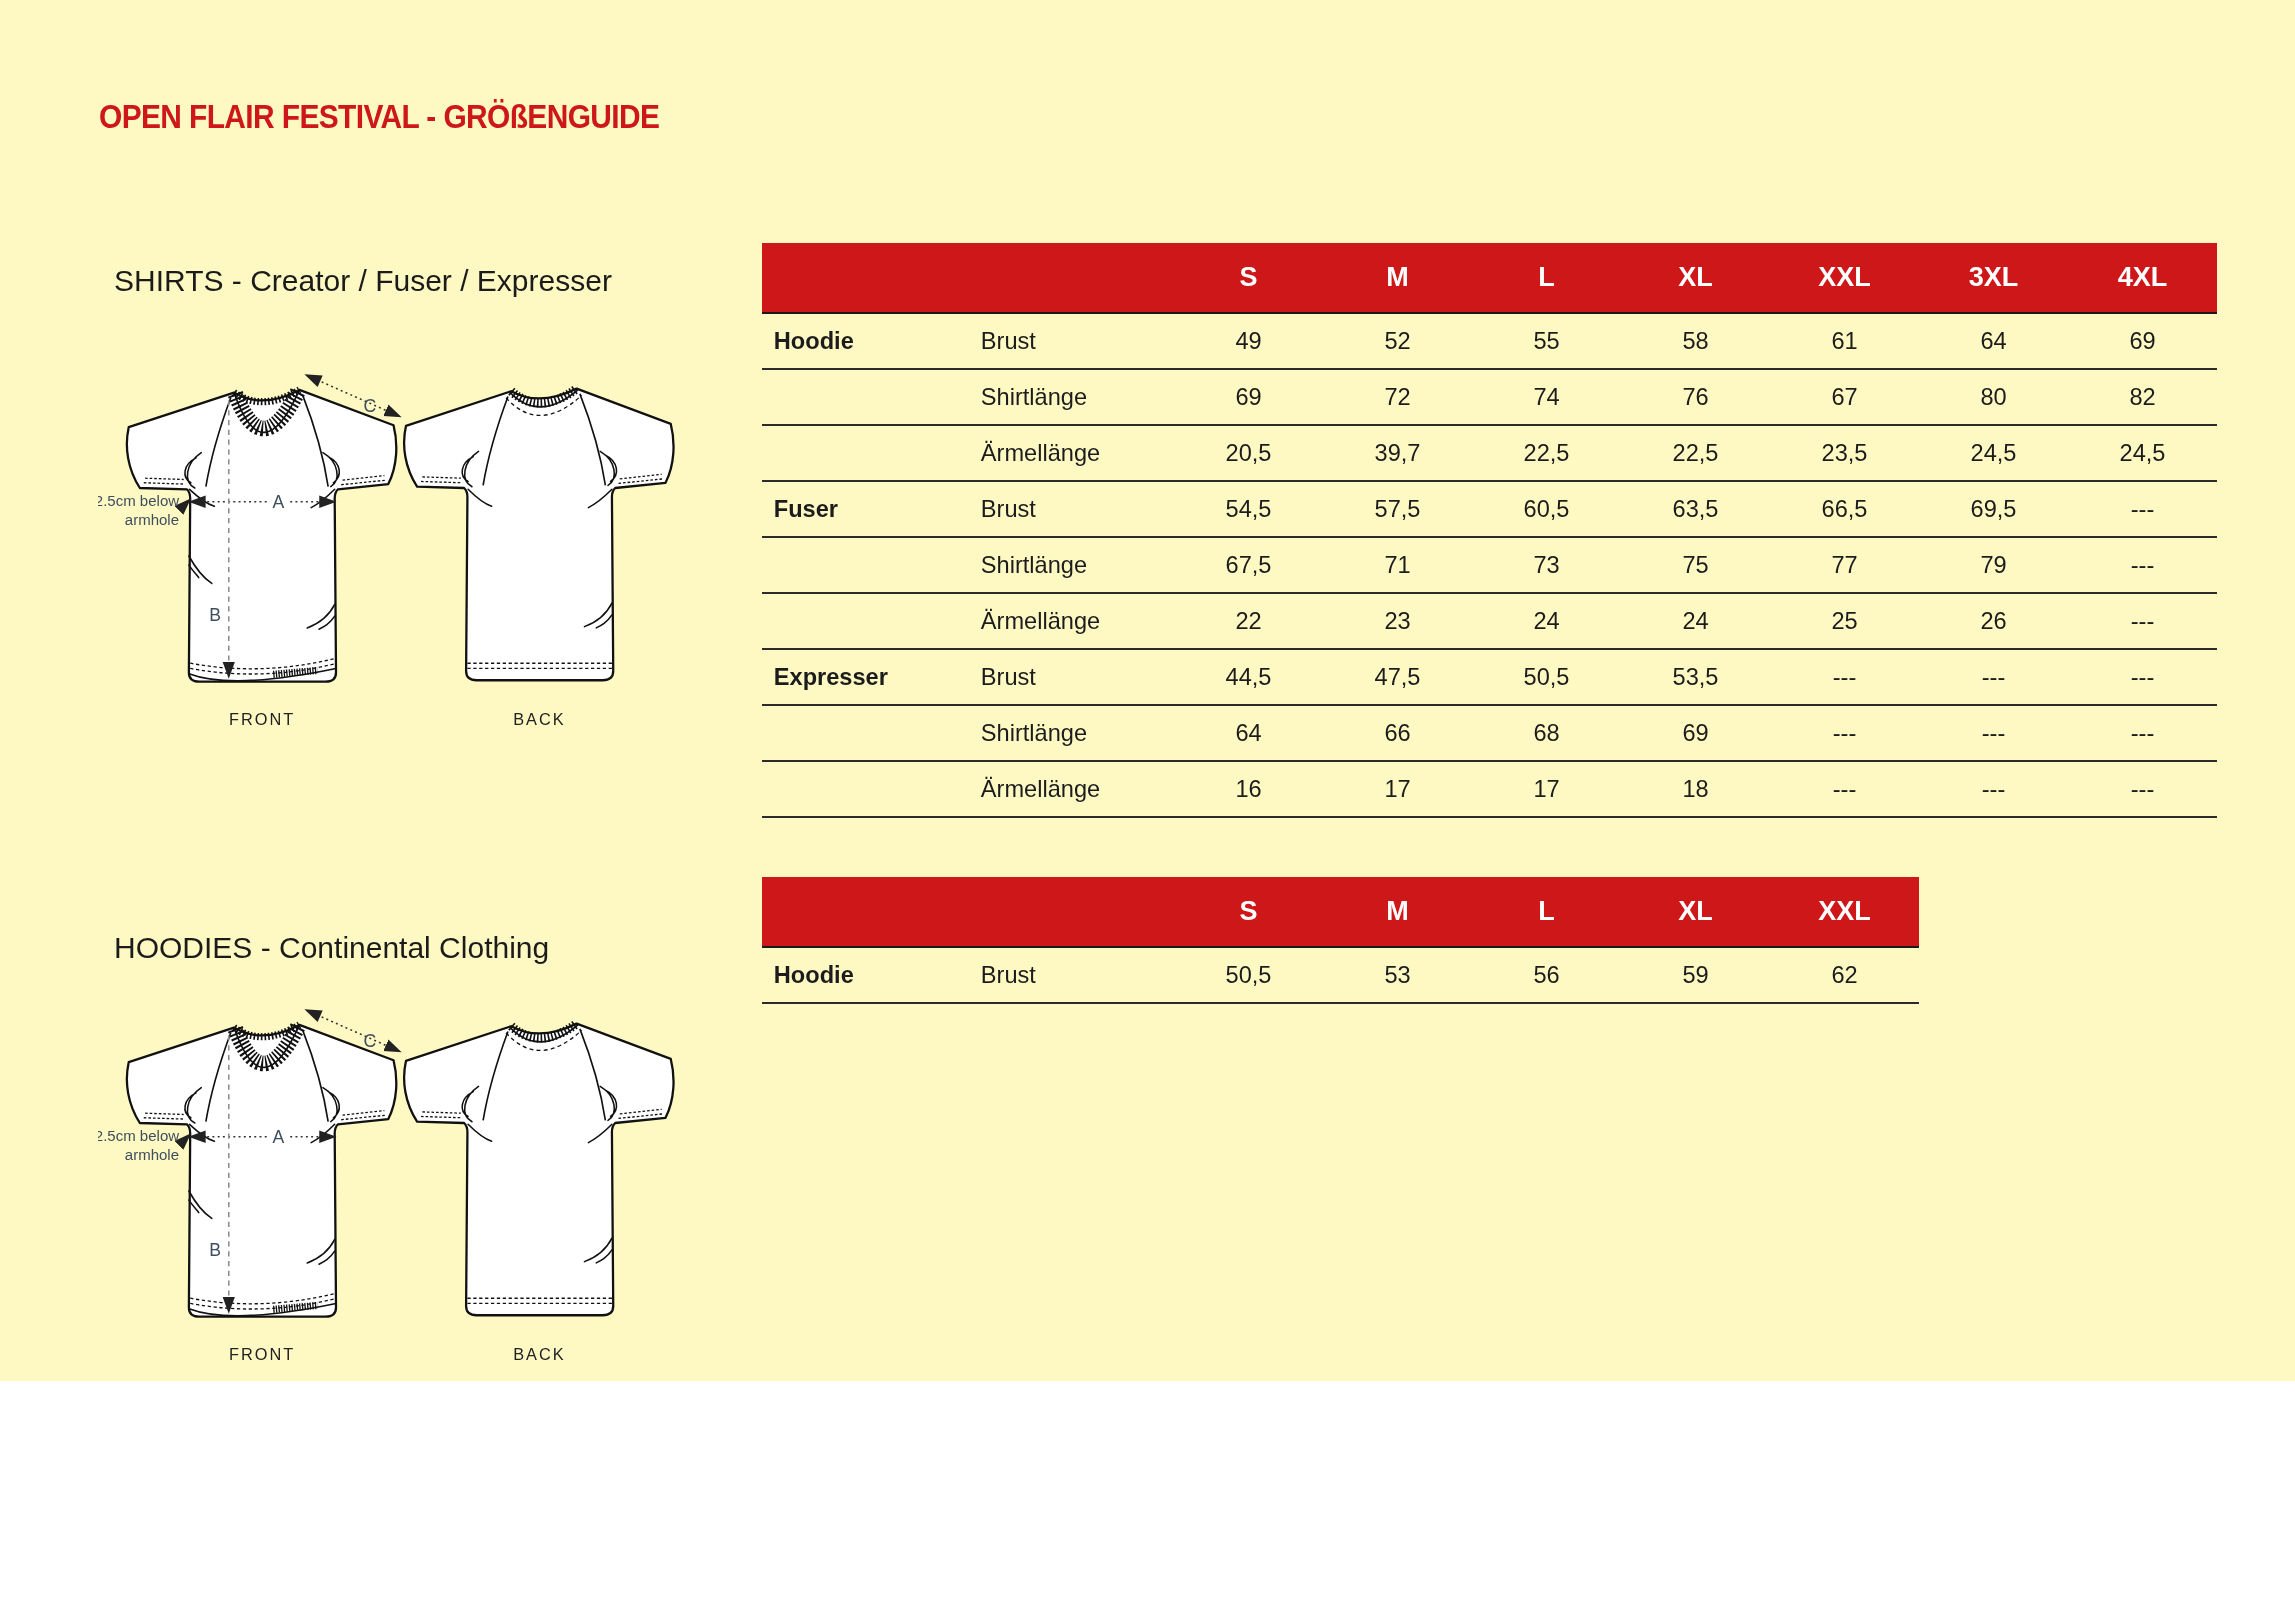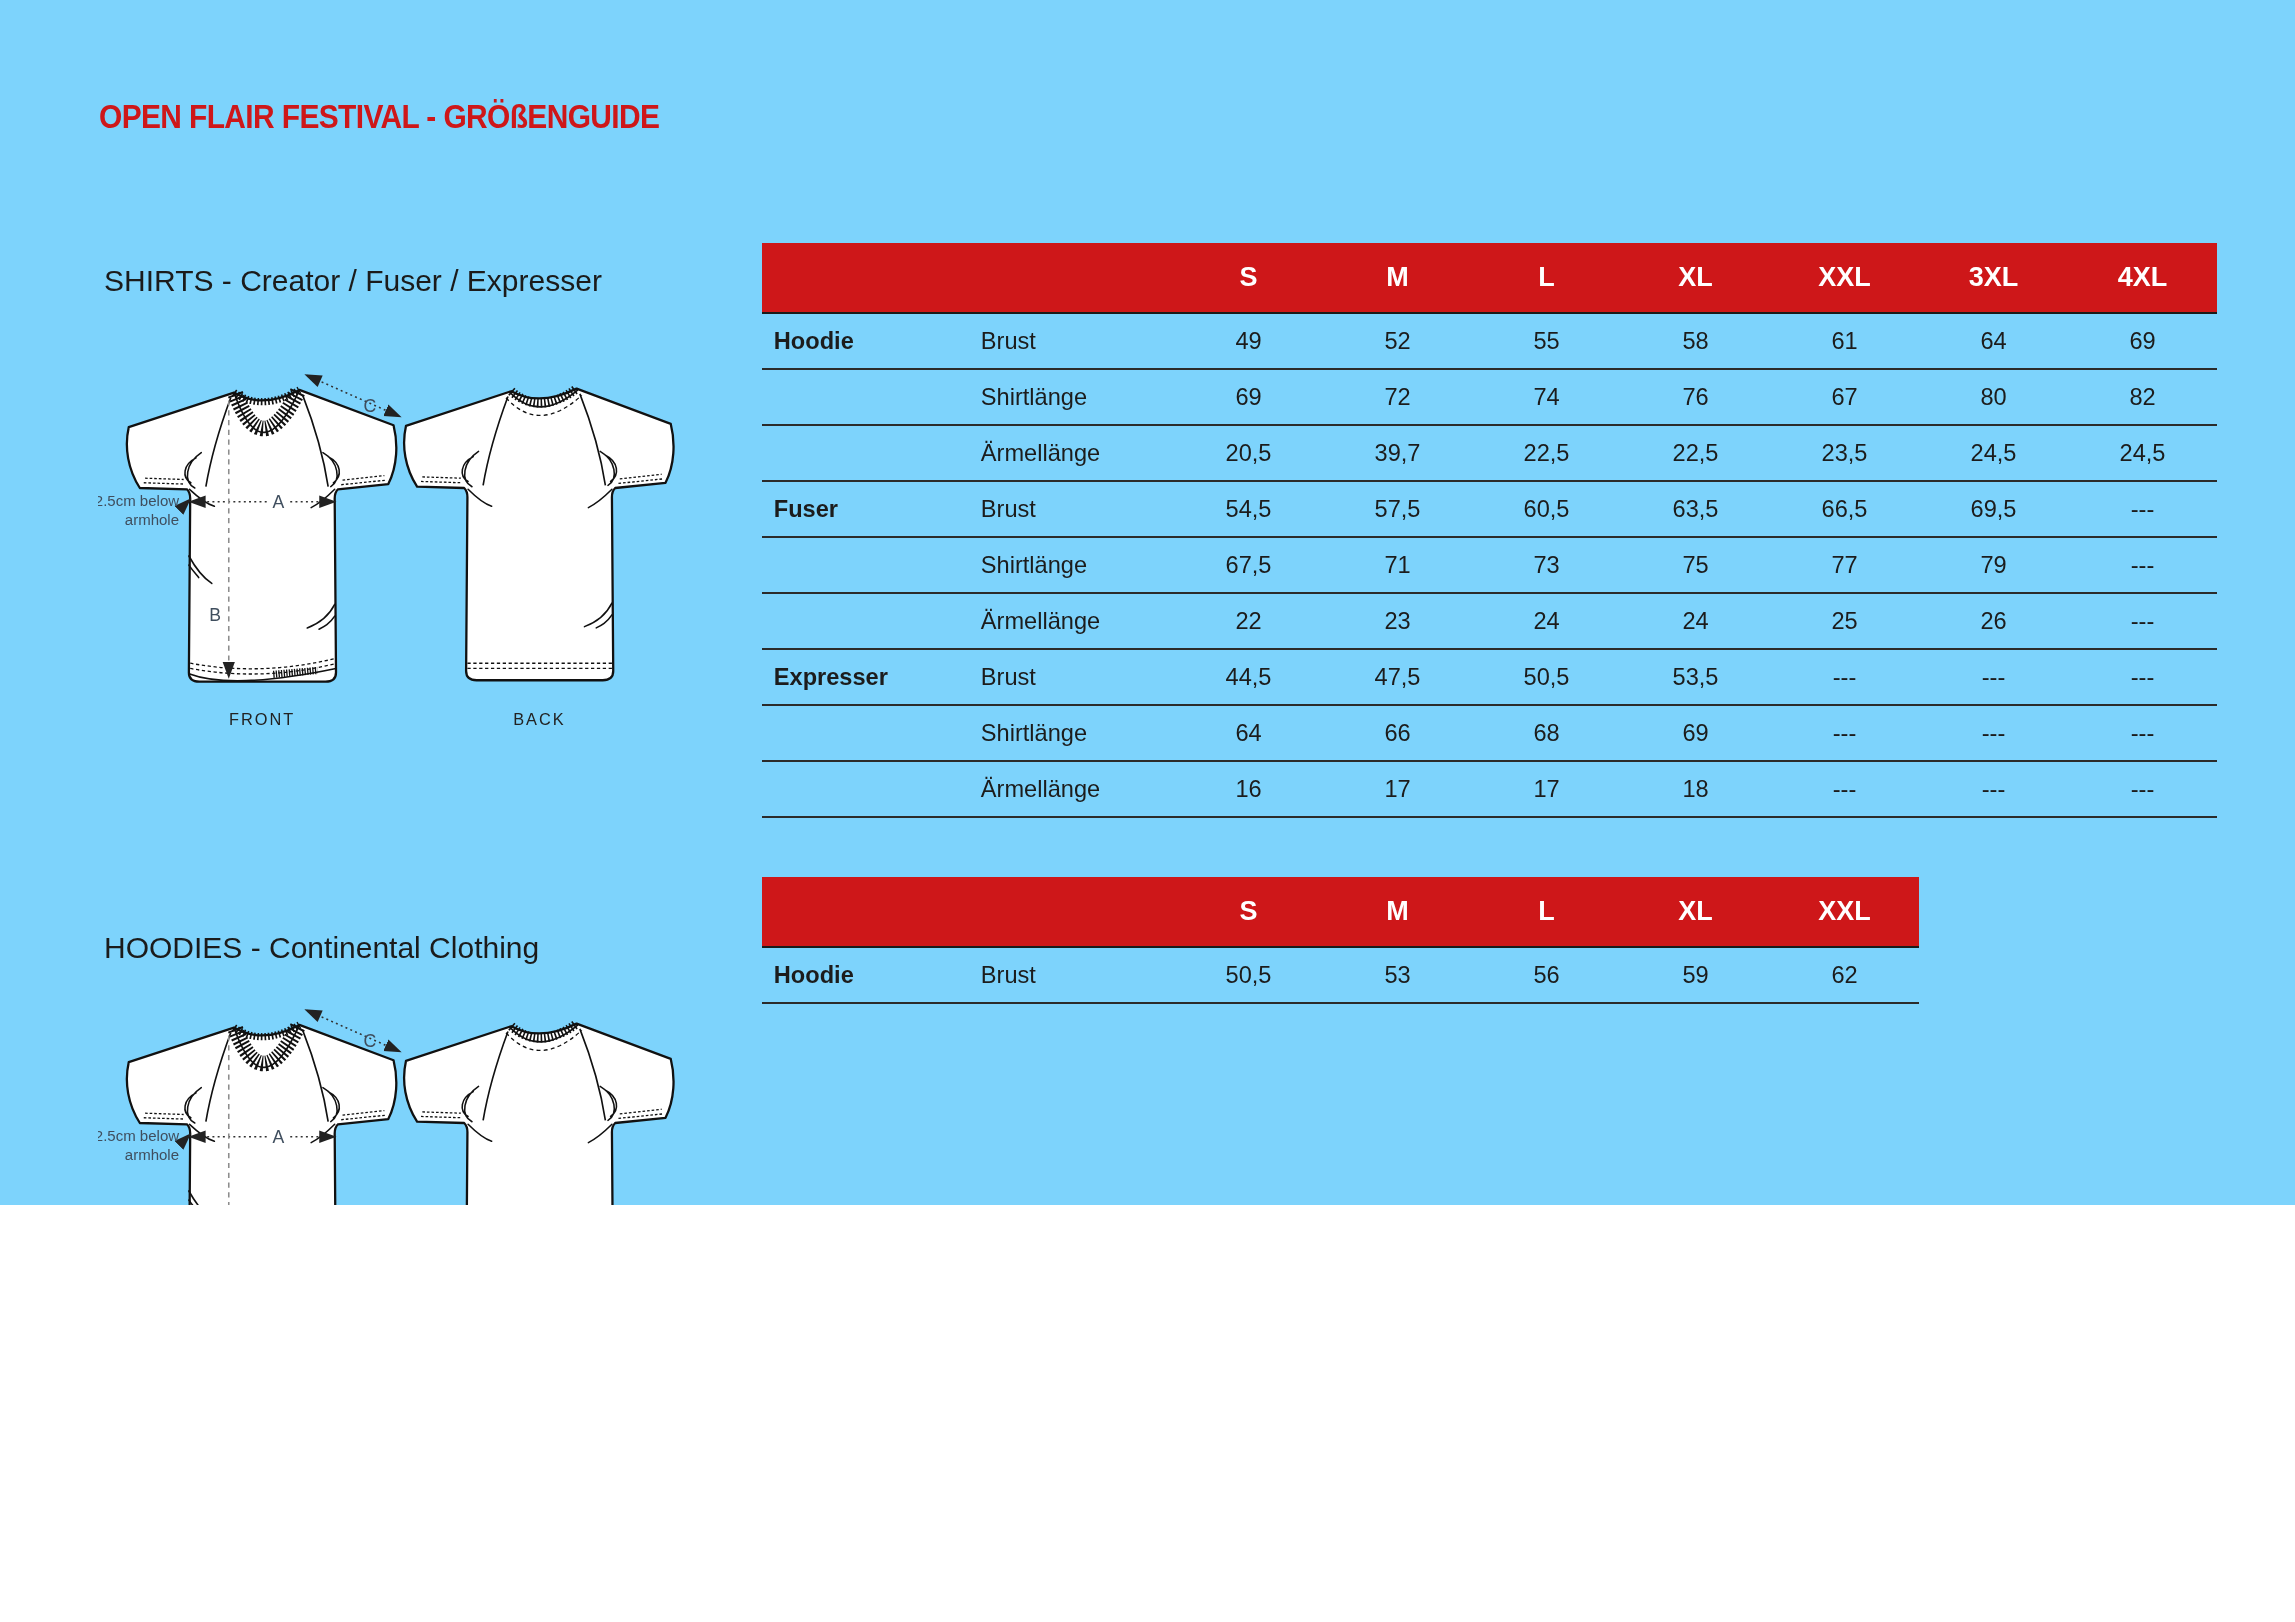--- a/index.html
+++ b/index.html
@@ -1,30 +1,30 @@
 <!DOCTYPE html>
 <html style="font-size:10.5px"><head>
 <meta charset="utf-8">
 <style>
   html,body{margin:0;padding:0;background:#ffffff;}
   #page{
     position:relative;
-    width:2295px;height:1205px;
-    background:#7dd3fc;
+    width:2295px;height:1381px;
+    background:#fef9c3;
     font-family:"Liberation Sans", sans-serif;
     overflow:hidden;
   }
   .doc-title{
     position:absolute;left:99px;top:97px;
     font-size:34px;font-weight:bold;color:#ce1719;
     letter-spacing:-0.7px;white-space:nowrap;
     transform:scaleX(0.88);transform-origin:left top;
   }
   .section-heading{
-    position:absolute;left:104px;
+    position:absolute;left:114px;
     font-size:30px;font-weight:400;color:#1b1b1b;
     white-space:nowrap;
   }
   #heading-shirts{top:264px;}
   #heading-hoodies{top:899px;margin-top:32px;}
 
   .size-table{
     position:absolute;left:762px;
     border-collapse:collapse;table-layout:fixed;
   }

